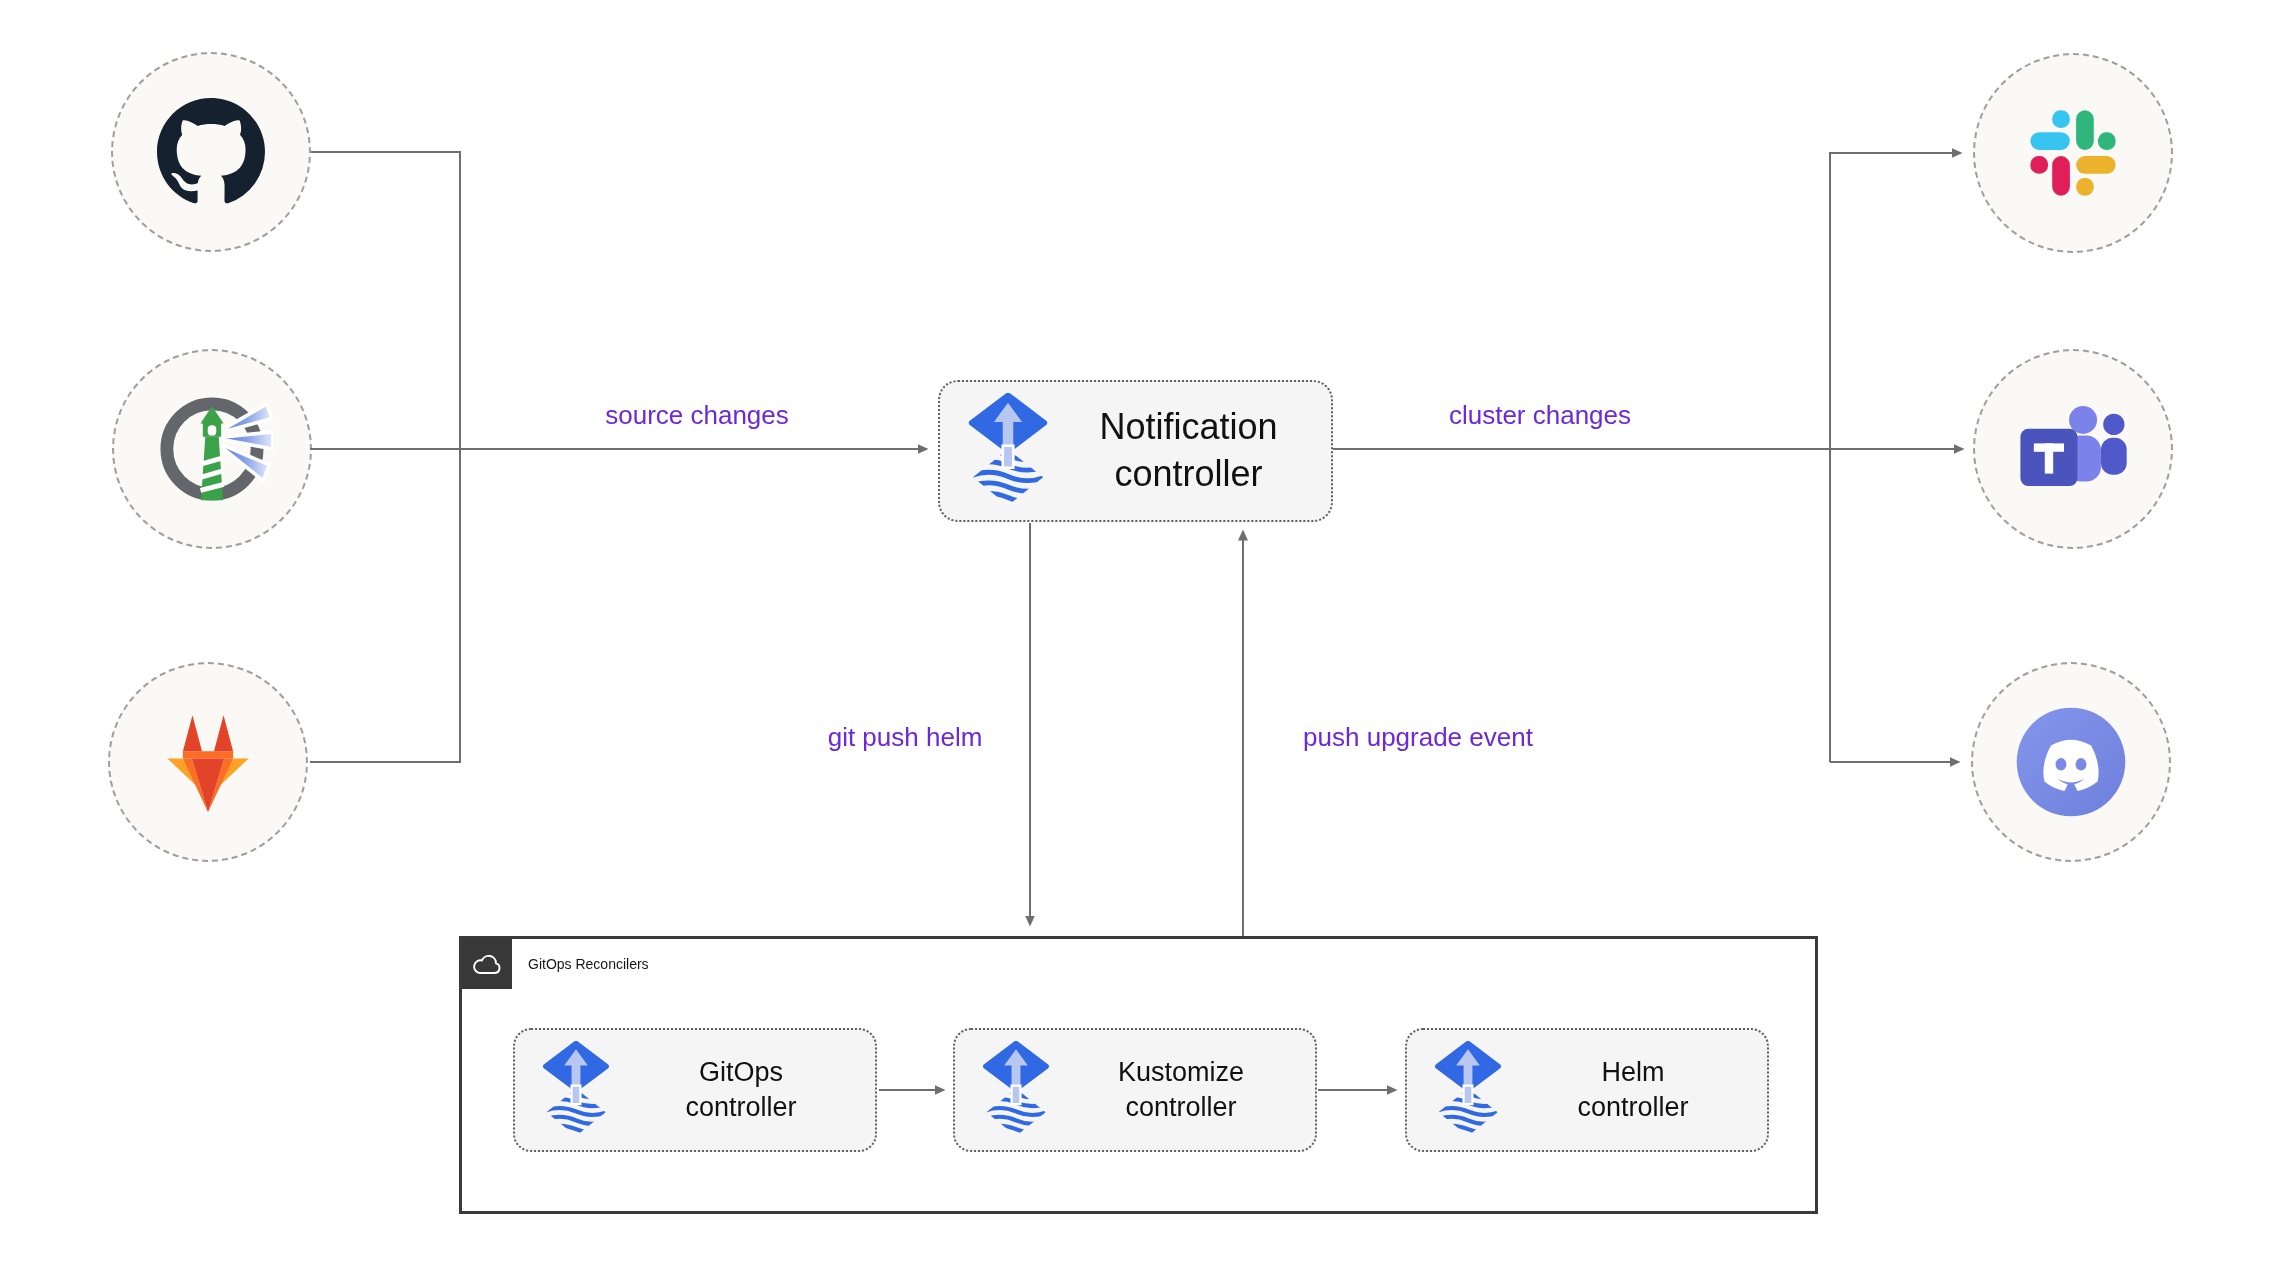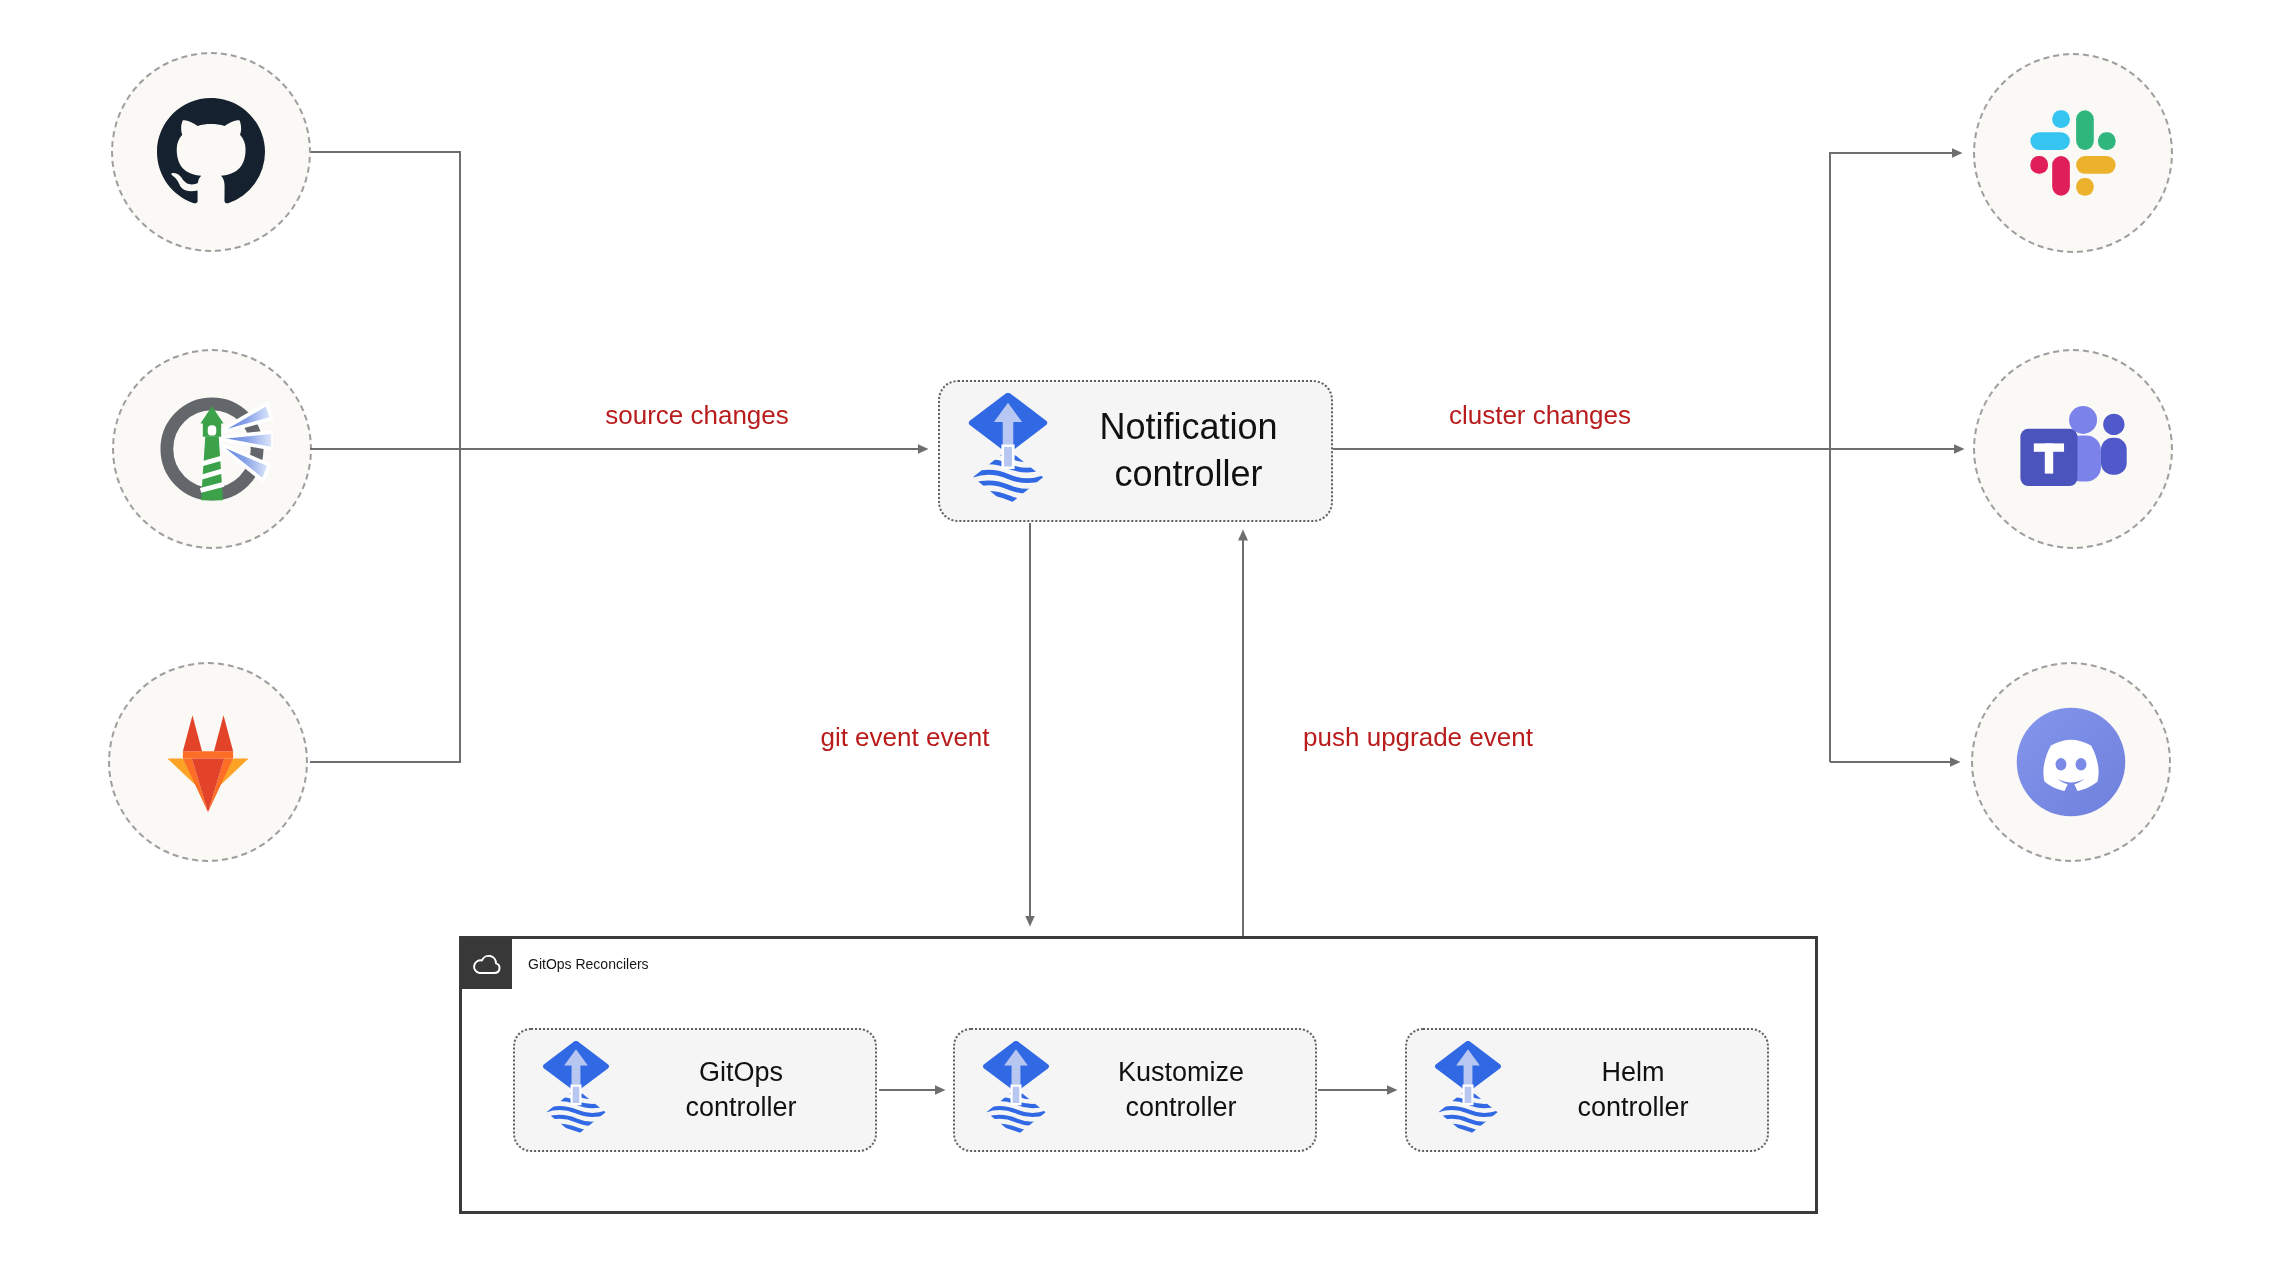--- a/index.html
+++ b/index.html
@@ -10,21 +10,21 @@
   .circle-node{
     position:absolute;width:200px;height:200px;border-radius:50%;
     border:2px dashed #9e9e9e;background:#faf9f5;box-sizing:border-box;
     display:flex;align-items:center;justify-content:center;
   }
   .ctrl-box{
     position:absolute;background:#f5f5f5;border:2px dotted #5f5f5f;border-radius:18px;
     box-sizing:border-box;display:flex;align-items:center;padding:0 24px;gap:18px;
   }
   .ctrl-label{flex:1;text-align:center;font-size:27px;line-height:1.3;color:#111;}
-  .edge-label{position:absolute;text-align:center;font-size:26px;color:#b91c1c;white-space:nowrap;}
+  .edge-label{position:absolute;text-align:center;font-size:26px;color:#6d28d9;white-space:nowrap;}
   #gitops-box{
     position:absolute;background:#ffffff;border:3px solid #3a3a3a;box-sizing:border-box;
   }
   #gitops-tab{
     position:absolute;left:0;top:0;width:50px;height:50px;background:#383838;
     display:flex;align-items:center;justify-content:center;
   }
   #gitops-title{position:absolute;left:66px;top:0;height:50px;display:flex;align-items:center;font-size:14px;color:#161616;}
   .flux-icon{width:88px;height:116px;flex:0 0 auto;}
   .flux-icon.small{width:74px;height:98px;}
@@ -167,21 +167,21 @@
 
   <div class="ctrl-box" style="left:938px;top:380px;width:395px;height:142px;border-radius:20px">
     <svg class="flux-icon">
         <use href="#flux-logo"></use>
       </svg>
     <div class="ctrl-label" style="font-size:36px;max-width:210px;margin:0 auto">Notification controller</div>
   </div>
 
   <div class="edge-label" style="left:537px;top:400px;width:320px">source changes</div>
   <div class="edge-label" style="left:1380px;top:400px;width:320px">cluster changes</div>
-  <div class="edge-label" style="left:755px;top:722px;width:300px">git event event</div>
+  <div class="edge-label" style="left:755px;top:722px;width:300px">git push helm</div>
   <div class="edge-label" style="left:1268px;top:722px;width:300px">push upgrade event</div>
 
   <div id="gitops-box" style="left:459px;top:936px;width:1359px;height:278px">
     <div id="gitops-tab">
       <svg width="32" height="23">
           <use href="#cloud-glyph"></use>
         </svg>
     </div>
     <div id="gitops-title">GitOps Reconcilers</div>
 

